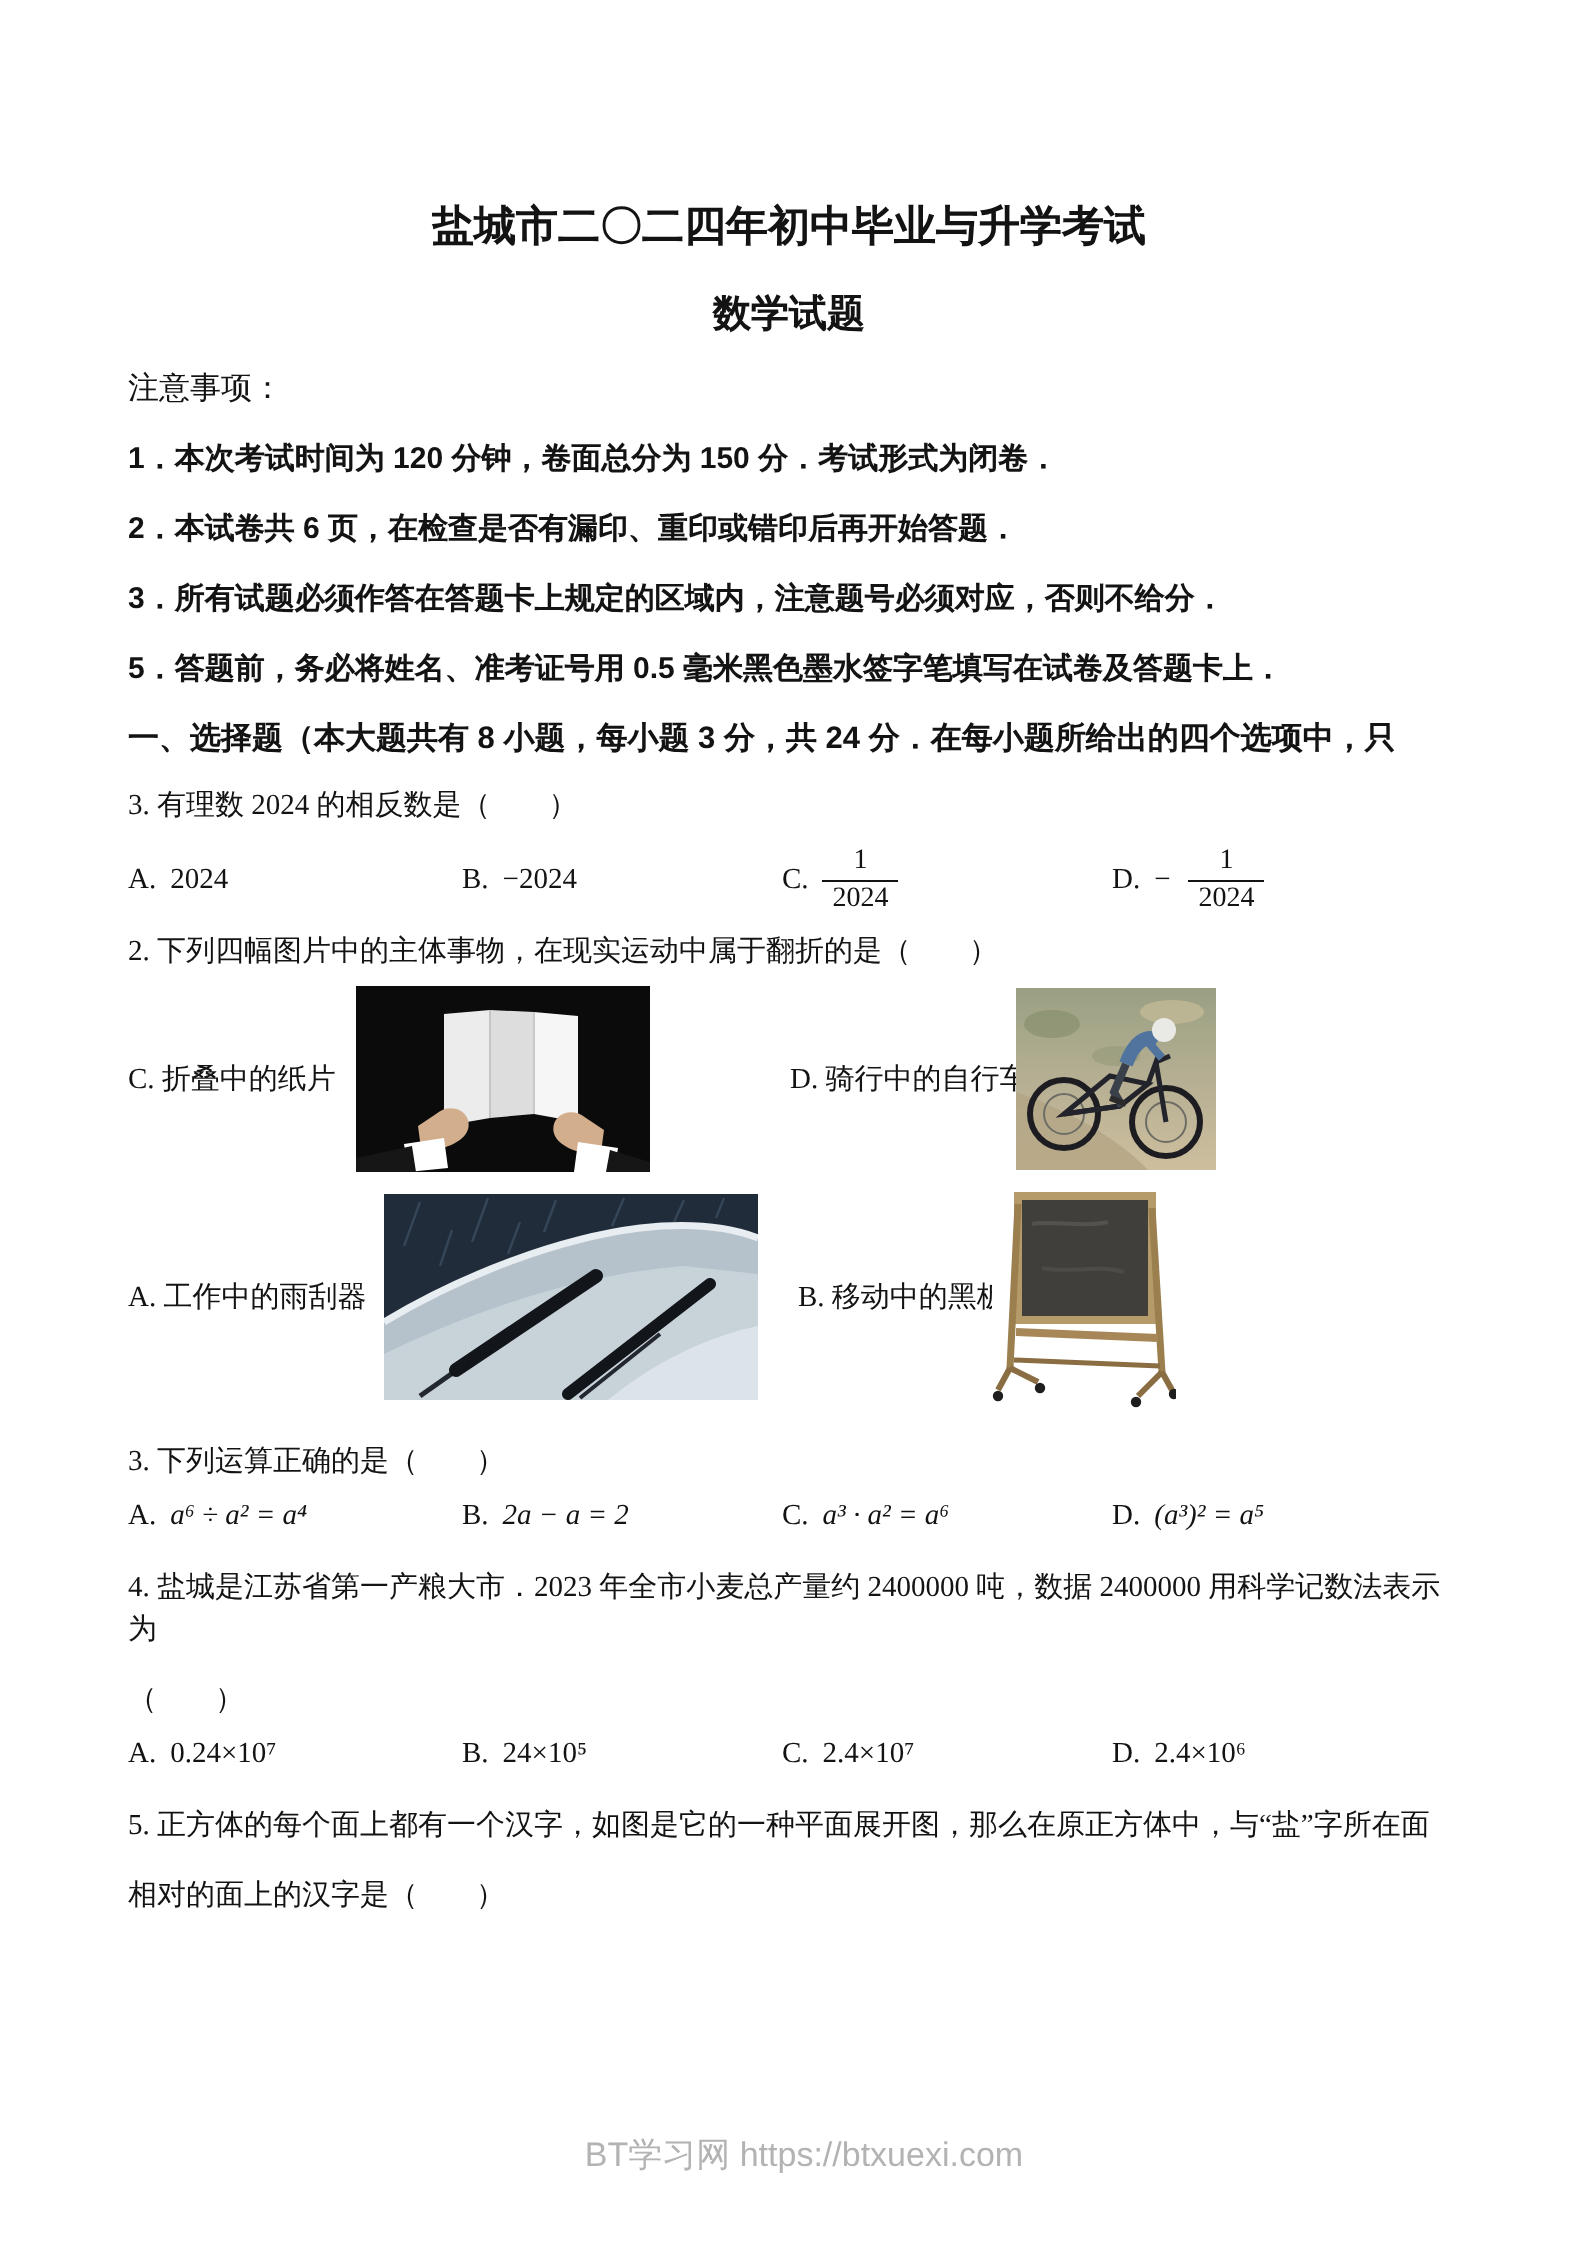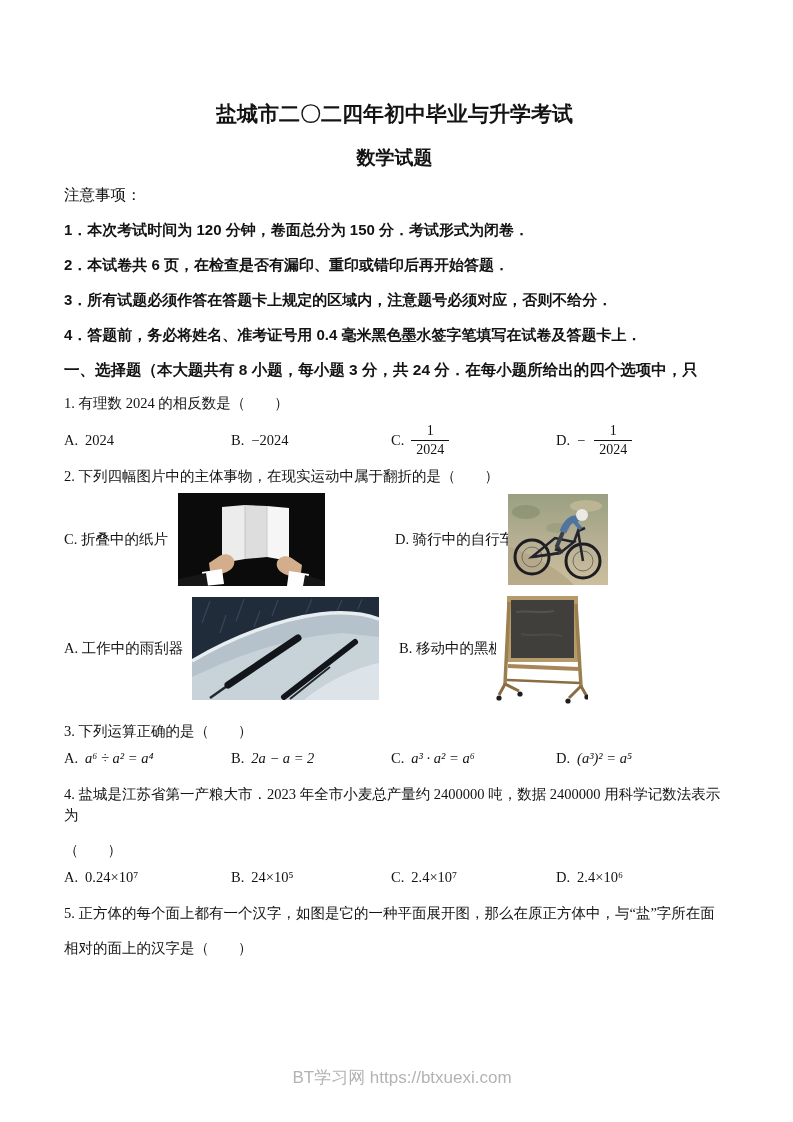--- a/index.html
+++ b/index.html
@@ -87,27 +87,27 @@
 <div class="page">
   <div class="content">
 
     <div class="doc-title">盐城市二〇二四年初中毕业与升学考试</div>
     <div class="doc-subtitle">数学试题</div>
 
     <div class="notice-heading">注意事项：</div>
     <p class="notice-item">1．本次考试时间为 120 分钟，卷面总分为 150 分．考试形式为闭卷．</p>
     <p class="notice-item">2．本试卷共 6 页，在检查是否有漏印、重印或错印后再开始答题．</p>
     <p class="notice-item">3．所有试题必须作答在答题卡上规定的区域内，注意题号必须对应，否则不给分．</p>
-    <p class="notice-item">4．答题前，务必将姓名、准考证号用 0.4 毫米黑色墨水签字笔填写在试卷及答题卡上．</p>
+    <p class="notice-item">5．答题前，务必将姓名、准考证号用 0.5 毫米黑色墨水签字笔填写在试卷及答题卡上．</p>
 
     <div class="section-heading">
       <div>一、选择题（本大题共有 8 小题，每小题 3 分，共 24 分．在每小题所给出的四个选项中，只</div>
     </div>
 
-    <div class="stem">1. 有理数 2024 的相反数是（　　）</div>
+    <div class="stem">3. 有理数 2024 的相反数是（　　）</div>
     <div class="options-row tall">
       <div class="opt opt-1">
         <span>A.</span>
         <span>2024</span>
       </div>
       <div class="opt opt-2">
         <span>B.</span>
         <span>−2024</span>
       </div>
       <div class="opt opt-3">

